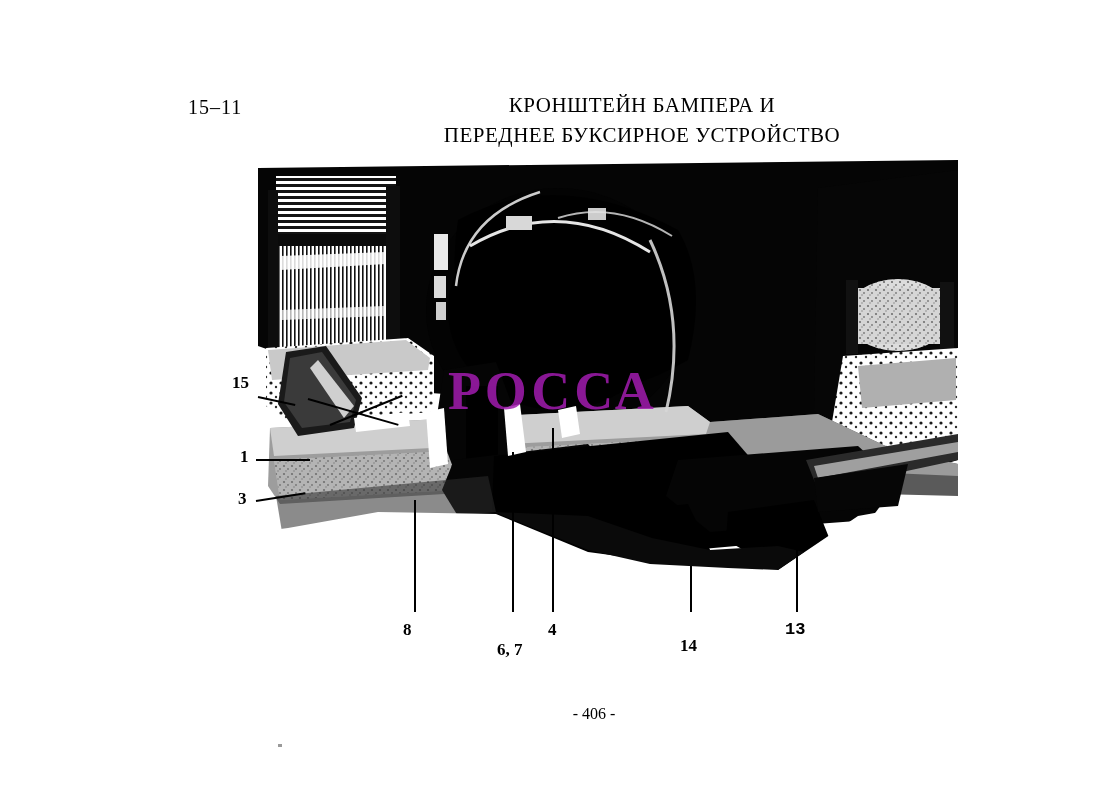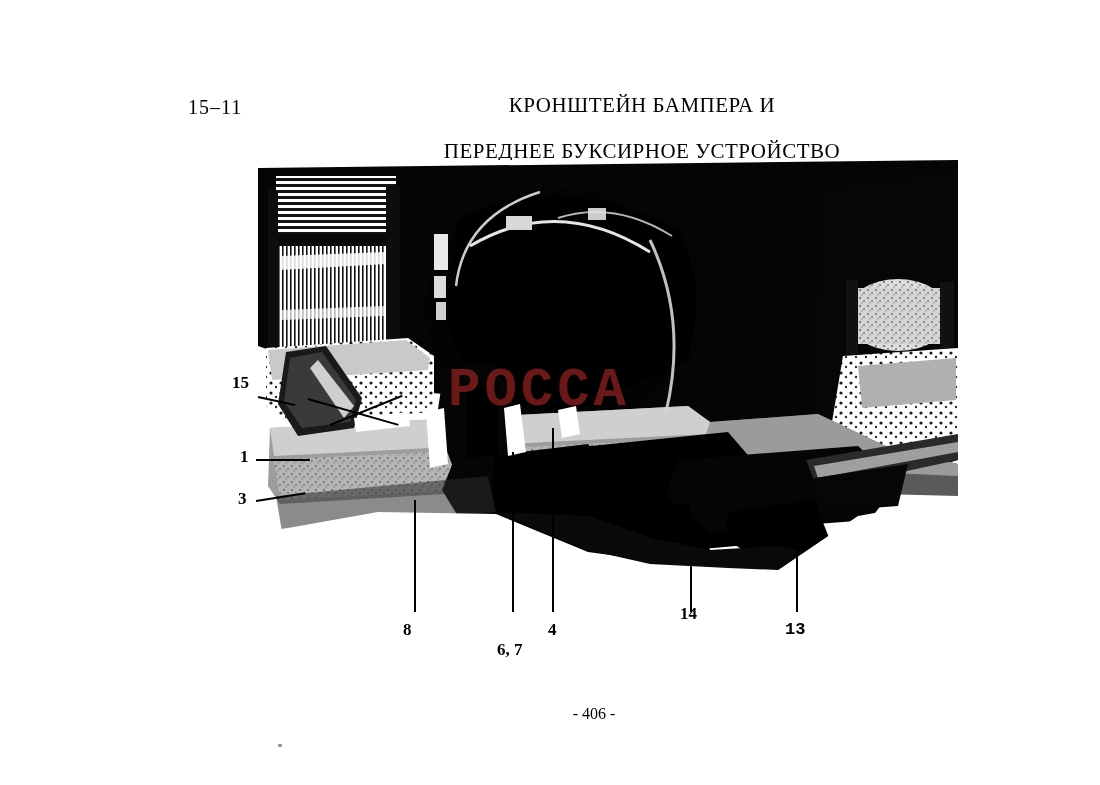--- a/index.html
+++ b/index.html
@@ -37,21 +37,21 @@
     position: absolute;
     left: 292px;
     top: 90px;
     width: 700px;
     text-align: center;
     font-size: 21px;
     line-height: 30px;
     letter-spacing: 0.5px;
     font-family: "Liberation Serif", serif;
   }
-  .fig-title .line2 { display: block; margin-top: 16px; }
+  .fig-title .line2 { display: block; }
 
   
   .photo-wrap {
     position: absolute;
     left: 258px;
     top: 160px;
     width: 700px;
     height: 440px;
   }
   .photo {
@@ -63,23 +63,23 @@
   }
   .photo svg { display: block; }
 
   .watermark {
     position: absolute;
     left: 190px;
     top: 200px;
     font-size: 54px;
     font-weight: bold;
     letter-spacing: 4px;
-    color: #7f1d1d;
+    color: #a21caf;
     opacity: 0.85;
-    font-family: Liberation Mono, monospace;
+    font-family: Liberation Serif, serif;
     pointer-events: none;
   }
 
   
   .callout-label {
     position: absolute;
     font-size: 17px;
     font-weight: bold;
     font-family: "Liberation Serif", serif;
     white-space: nowrap;
@@ -250,21 +250,21 @@
   <div class="leader" style="left:414px; top:500px; width:2px; height:112px;"></div>
   <div class="callout-label" style="left:403px; top:620px;">8</div>
 
   <div class="leader" style="left:512px; top:452px; width:2px; height:160px;"></div>
   <div class="callout-label" style="left:497px; top:640px;">6, 7</div>
 
   <div class="leader" style="left:552px; top:428px; width:2px; height:184px;"></div>
   <div class="callout-label" style="left:548px; top:620px;">4</div>
 
   <div class="leader" style="left:690px; top:566px; width:2px; height:46px;"></div>
-  <div class="callout-label" style="left:680px; top:604px;">14</div>
+  <div class="callout-label" style="left:680px; top:636px;">14</div>
 
   <div class="leader" style="left:796px; top:508px; width:2px; height:104px;"></div>
   <div class="callout-label" style="left:785px; top:620px;font-family:Liberation Mono, monospace;">13</div>
 
   <div class="page-number">- 406 -</div>
 
   <div class="speck"></div>
 
 </div>
 

